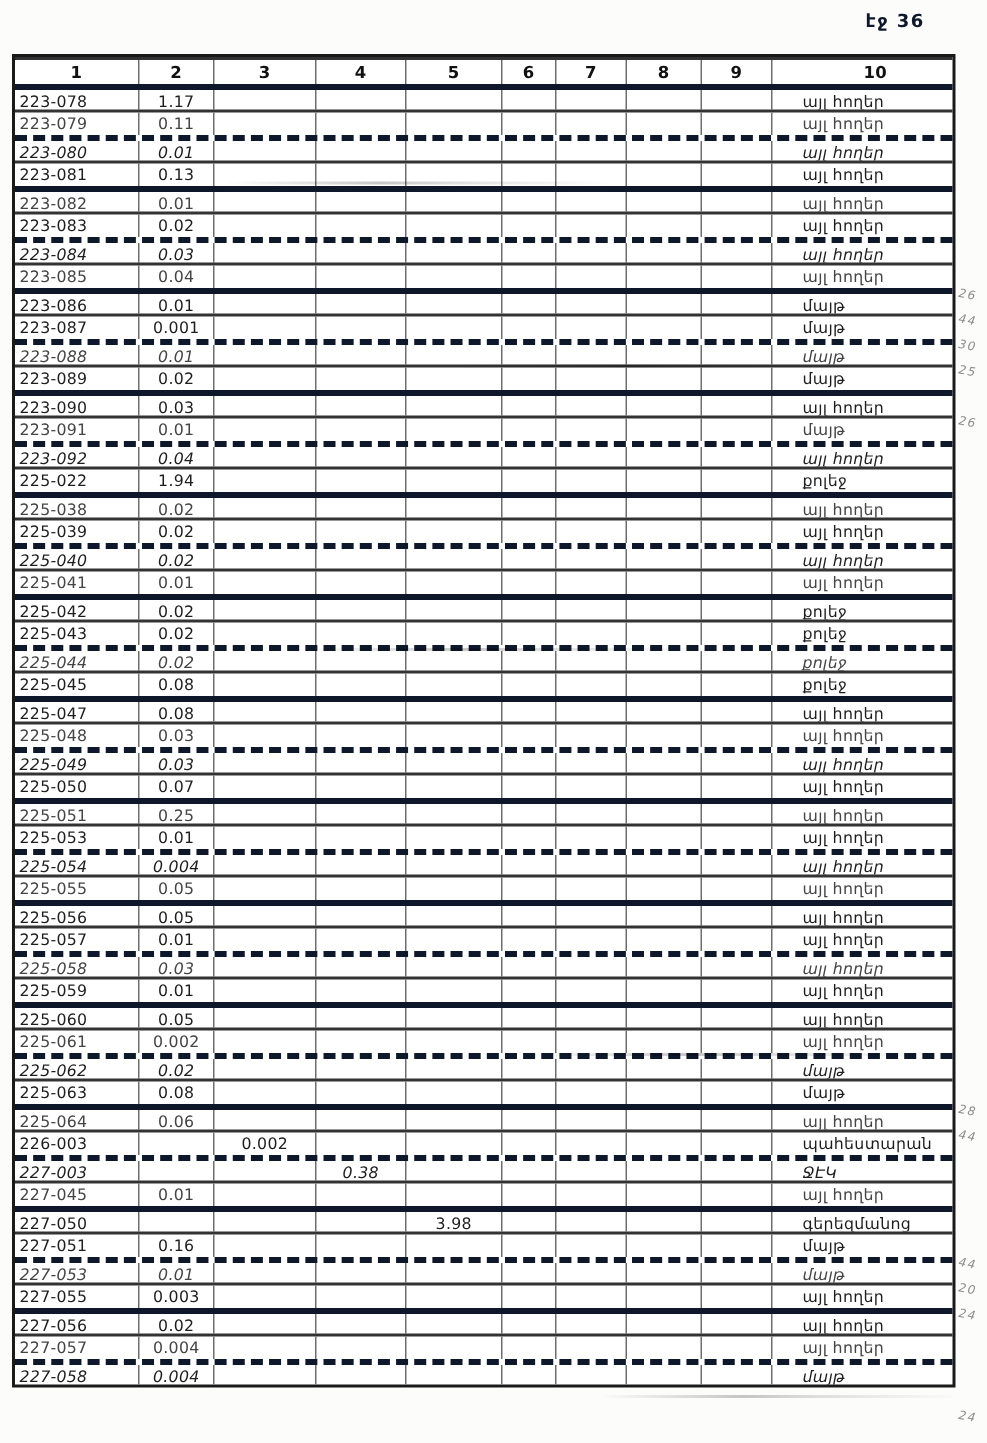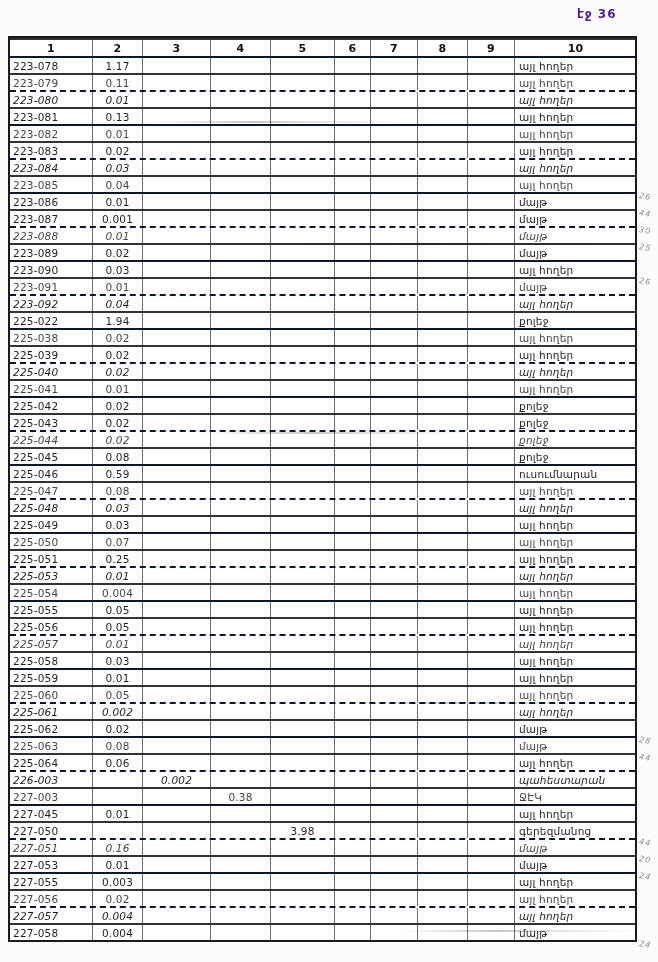--- a/index.html
+++ b/index.html
@@ -4,30 +4,30 @@
 <style>
   html,body{margin:0;padding:0;}
   body{
     width:658px;height:962px;position:relative;overflow:hidden;
     background:#fcfcfa;
     font-family:"DejaVu Sans",sans-serif;
     color:#1c1c1c;
   }
   .page-num{
     position:absolute;left:577px;top:7px;
-    font-size:12px;font-weight:bold;letter-spacing:1px;color:#4c1d95;
+    font-size:12px;font-weight:bold;letter-spacing:1px;color:#0f172a;
   }
   .tbl{
     position:absolute;left:8px;top:36px;width:625px;
     border:2px solid #1a1a1a;background:#fff;
     box-sizing:content-box;
   }
   .trow{
     display:flex;height:17px;box-sizing:border-box;position:relative;
-    border-top:2px solid #0f172a;
+    border-top:4px solid #0f172a;
   }
   .trow.header{
     height:18px;border-top:none;font-weight:bold;
   }
   
   .trow:nth-child(odd){border-top:2px solid #333;}
   .trow:nth-child(4n){border-top-style:dashed;font-style:italic;}
   .cell{
     box-sizing:border-box;border-left:1px solid #6e6e6e;
     padding:1px 3px 0 3px;font-size:10.5px;line-height:15px;
@@ -38,21 +38,21 @@
   .header .cell{text-align:center;font-size:11px;line-height:16px;color:#111;}
   .c0{width:82px;}
   .c1{width:50px;text-align:center;}
   .c2{width:68px;text-align:center;}
   .c3{width:60px;text-align:center;}
   .c4{width:64px;text-align:center;}
   .c5{width:36px;}
   .c6{width:47px;}
   .c7{width:50px;}
   .c8{width:47px;}
-  .c9{flex:1;text-align:left;padding-left:4px;}
+  .c9{flex:1;text-align:left;padding-left:20px;}
   .margin-mark{
     position:absolute;font-size:8px;color:#8d8d8d;font-style:italic;
     transform:rotate(10deg);letter-spacing:1px;line-height:8px;
   }
   .streak{
     position:absolute;height:2px;pointer-events:none;
     background:linear-gradient(90deg,rgba(0,0,0,0) 0%,rgba(0,0,0,.22) 40%,rgba(0,0,0,.12) 60%,rgba(0,0,0,0) 100%);
   }
 </style>
 </head>
@@ -355,32 +355,20 @@
       <div class="cell c2"></div>
       <div class="cell c3"></div>
       <div class="cell c4"></div>
       <div class="cell c5"></div>
       <div class="cell c6"></div>
       <div class="cell c7"></div>
       <div class="cell c8"></div>
       <div class="cell c9">քոլեջ</div>
     </div>
     <div class="trow">
-      <div class="cell c0">225-046</div>
-      <div class="cell c1">0.59</div>
-      <div class="cell c2"></div>
-      <div class="cell c3"></div>
-      <div class="cell c4"></div>
-      <div class="cell c5"></div>
-      <div class="cell c6"></div>
-      <div class="cell c7"></div>
-      <div class="cell c8"></div>
-      <div class="cell c9">ուսումնարան</div>
-    </div>
-    <div class="trow">
       <div class="cell c0">225-047</div>
       <div class="cell c1">0.08</div>
       <div class="cell c2"></div>
       <div class="cell c3"></div>
       <div class="cell c4"></div>
       <div class="cell c5"></div>
       <div class="cell c6"></div>
       <div class="cell c7"></div>
       <div class="cell c8"></div>
       <div class="cell c9">այլ հողեր</div>

